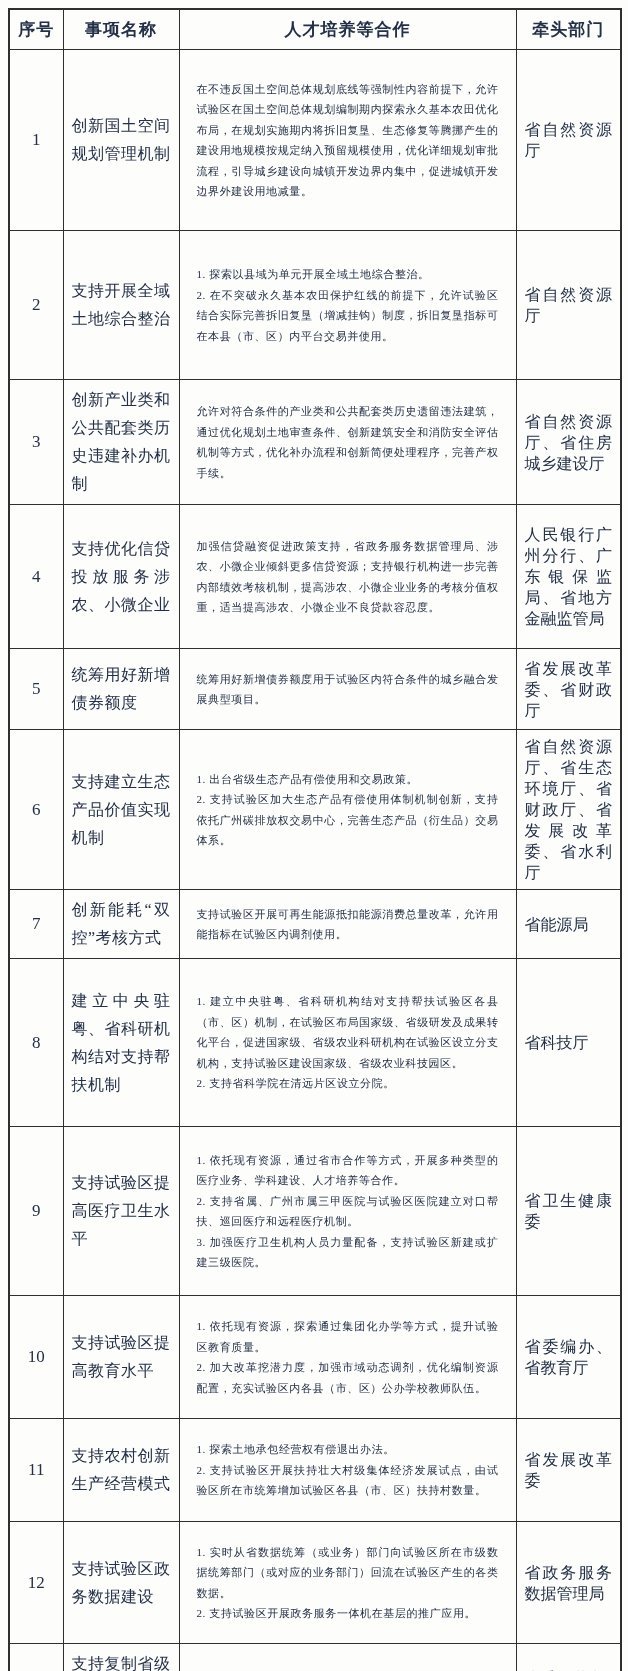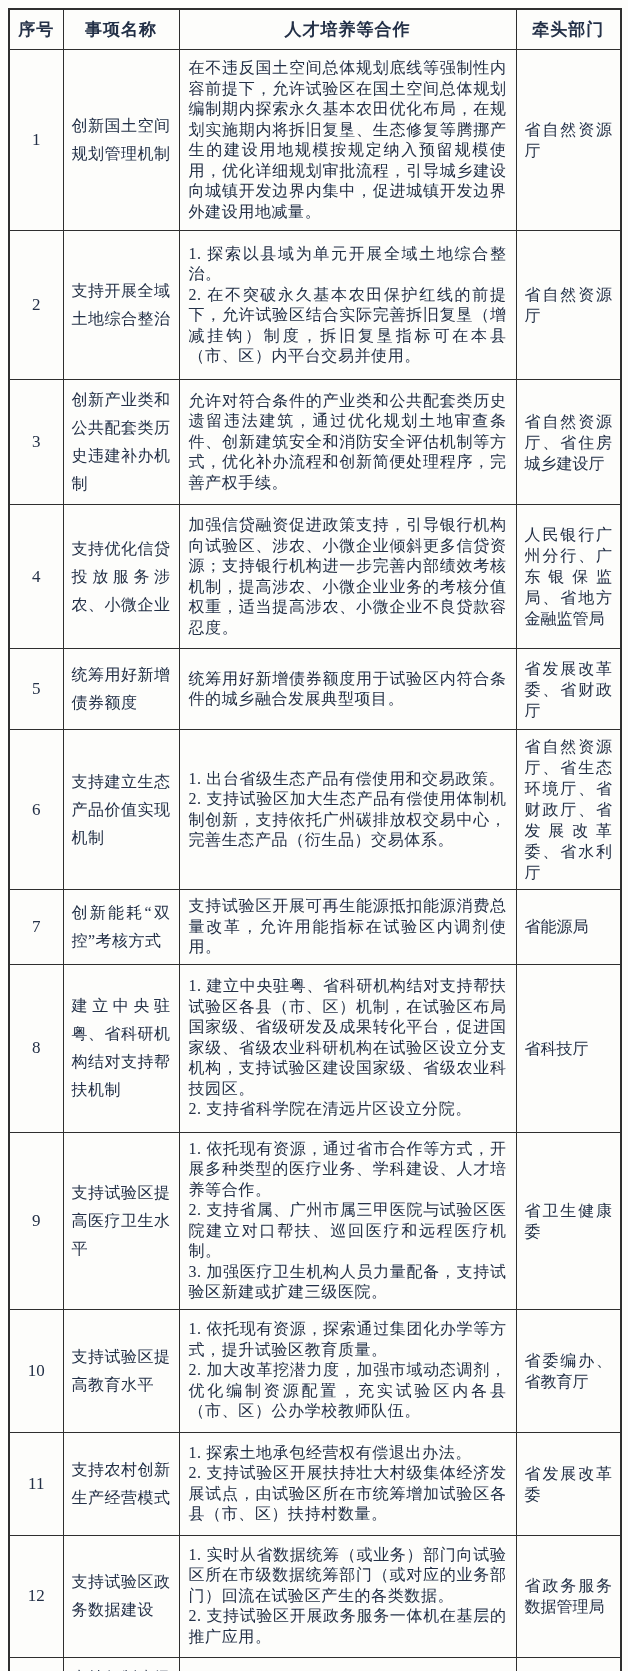--- a/index.html
+++ b/index.html
@@ -45,24 +45,24 @@
   }
   td.cell-name{
     text-align:justify;
     font-size:16px;
     line-height:28px;
     letter-spacing:0.5px;
     padding:6px 8px;
   }
   td.cell-content{
     text-align:justify;
-    font-size:16px;
+    font-size:11px;
     line-height:20.5px;
     letter-spacing:0.6px;
-    padding:6px 9px;
+    padding:6px 17px;
     white-space:pre-line;
   }
   td.cell-dept{
     text-align:justify;
     font-size:16px;
     line-height:21px;
     padding:6px 8px;
   }
 </style>
 </head>
@@ -100,21 +100,21 @@
         </tr>
         <tr style="height: 121px;">
           <td class="cell-no">3</td>
           <td class="cell-name">创新产业类和公共配套类历史违建补办机制</td>
           <td class="cell-content">允许对符合条件的产业类和公共配套类历史遗留违法建筑，通过优化规划土地审查条件、创新建筑安全和消防安全评估机制等方式，优化补办流程和创新简便处理程序，完善产权手续。</td>
           <td class="cell-dept">省自然资源厅、省住房城乡建设厅</td>
         </tr>
         <tr style="height: 144px;">
           <td class="cell-no">4</td>
           <td class="cell-name">支持优化信贷投放服务涉农、小微企业</td>
-          <td class="cell-content">加强信贷融资促进政策支持，引导银行机构向试验区、涉农、小微企业倾斜更多信贷资源；支持银行机构进一步完善内部绩效考核机制，提高涉农、小微企业业务的考核分值权重，适当提高涉农、小微企业不良贷款容忍度。</td>
+          <td class="cell-content">加强信贷融资促进政策支持，省政务服务数据管理局、涉农、小微企业倾斜更多信贷资源；支持银行机构进一步完善内部绩效考核机制，提高涉农、小微企业业务的考核分值权重，适当提高涉农、小微企业不良贷款容忍度。</td>
           <td class="cell-dept">人民银行广州分行、广东银保监局、省地方金融监管局</td>
         </tr>
         <tr style="height: 81px;">
           <td class="cell-no">5</td>
           <td class="cell-name">统筹用好新增债券额度</td>
           <td class="cell-content">统筹用好新增债券额度用于试验区内符合条件的城乡融合发展典型项目。</td>
           <td class="cell-dept">省发展改革委、省财政厅</td>
         </tr>
         <tr style="height: 142px;">
           <td class="cell-no">6</td>

